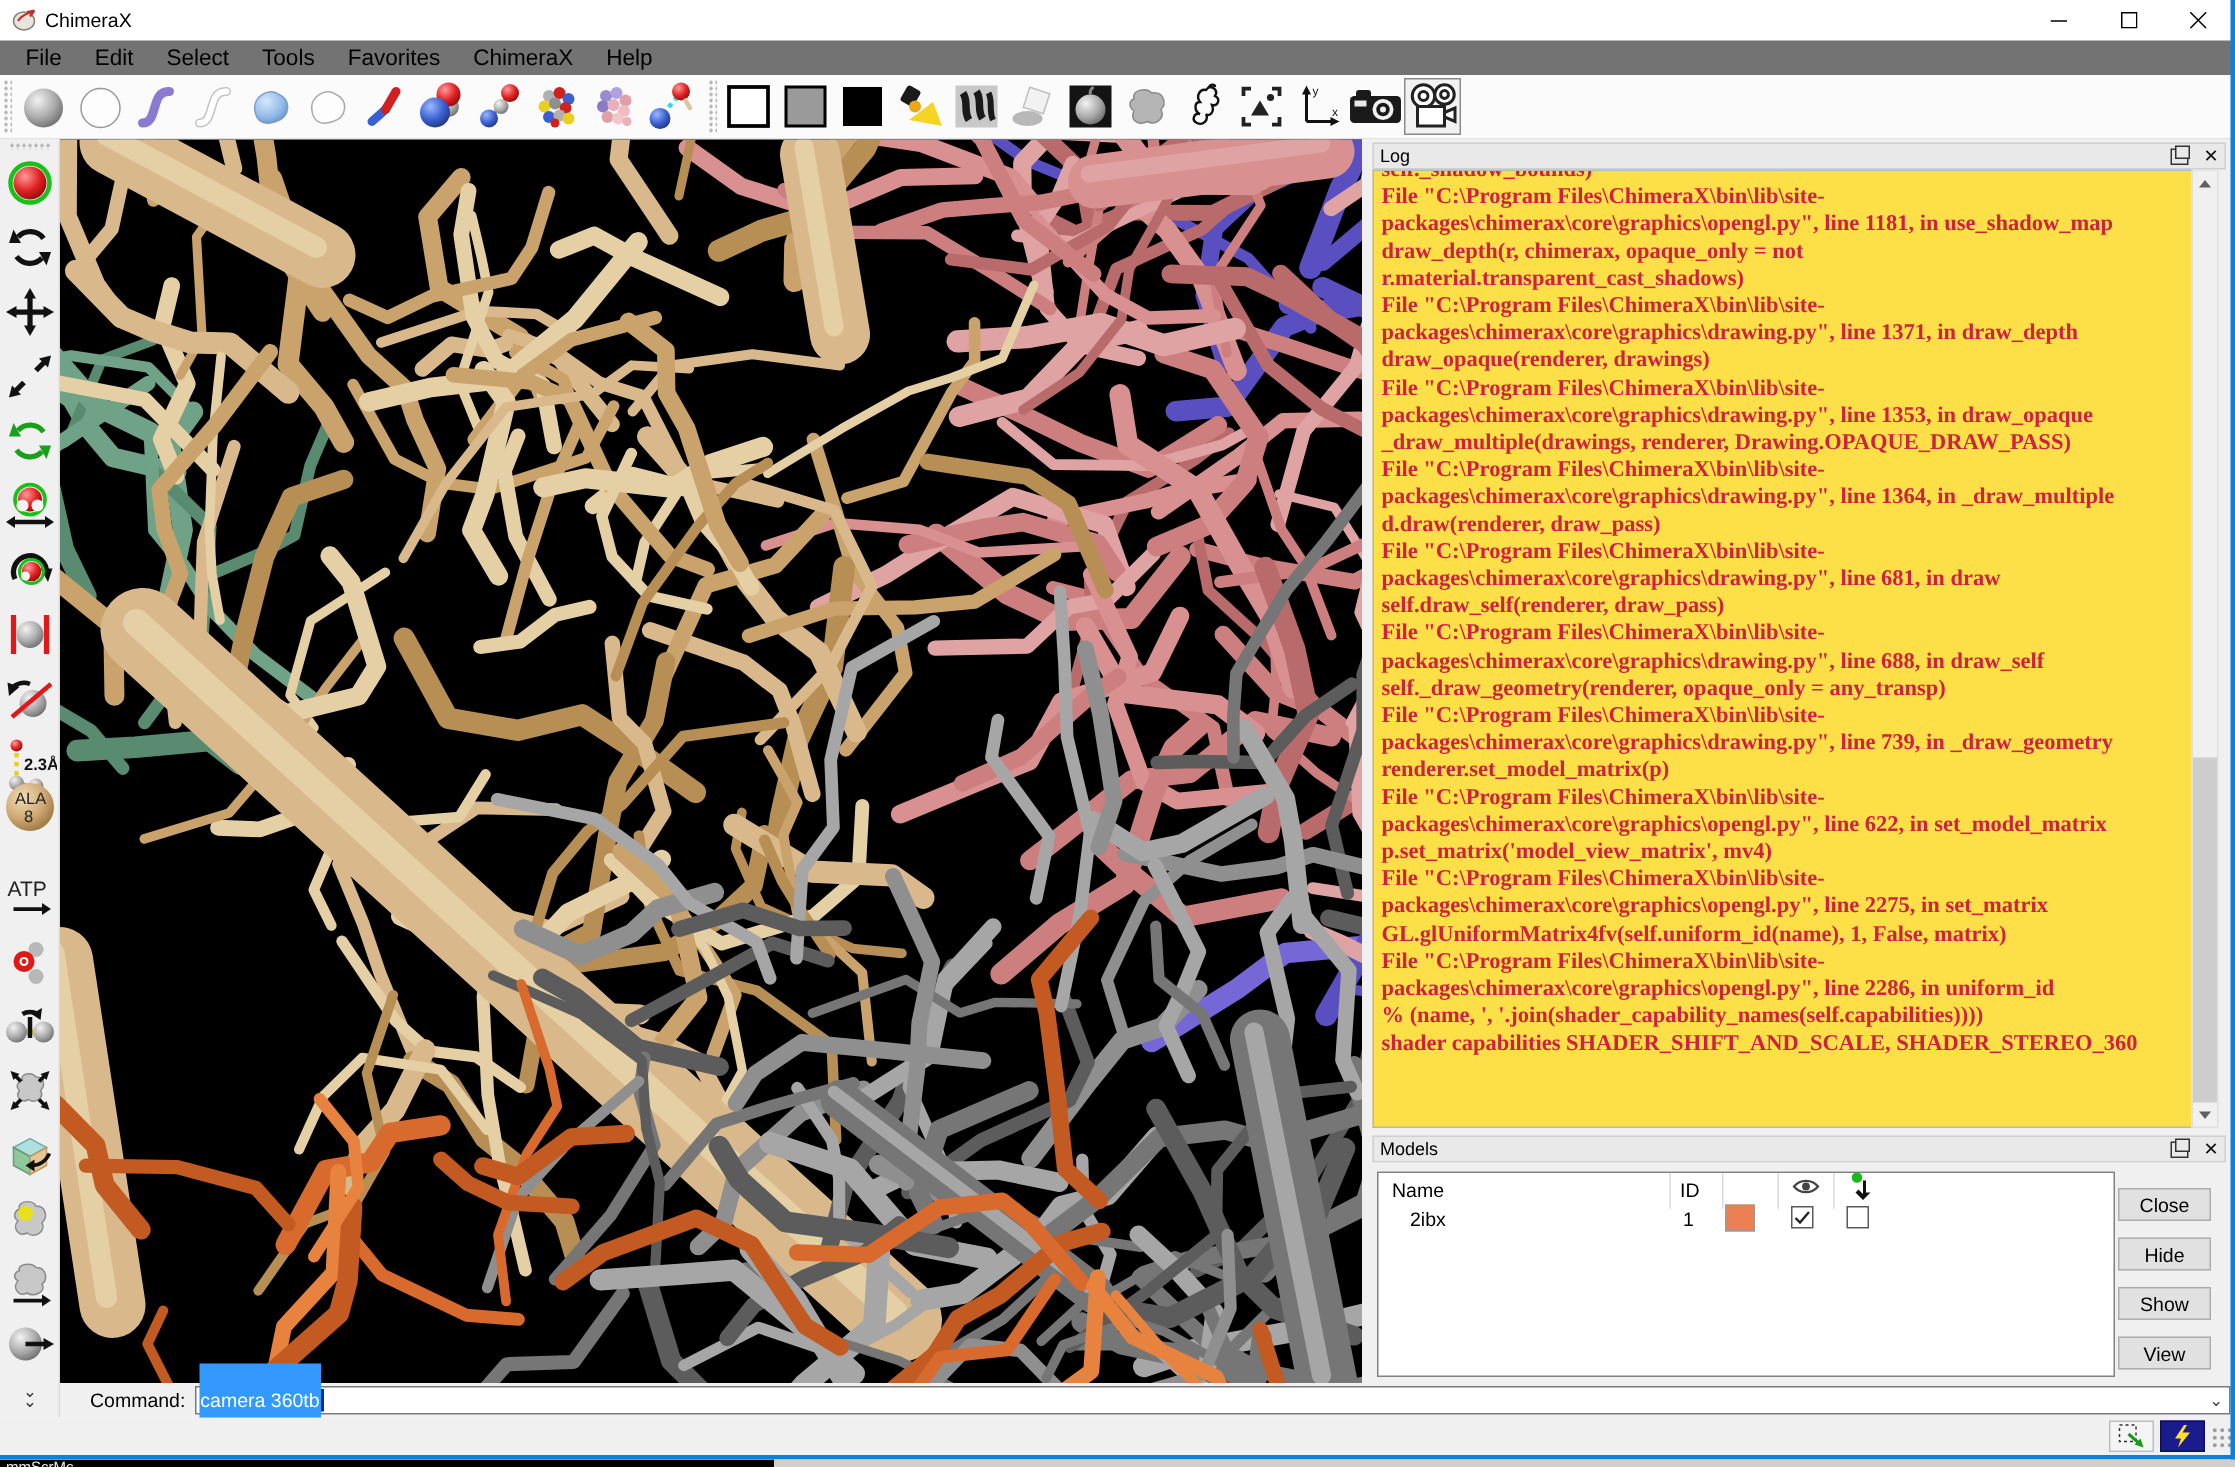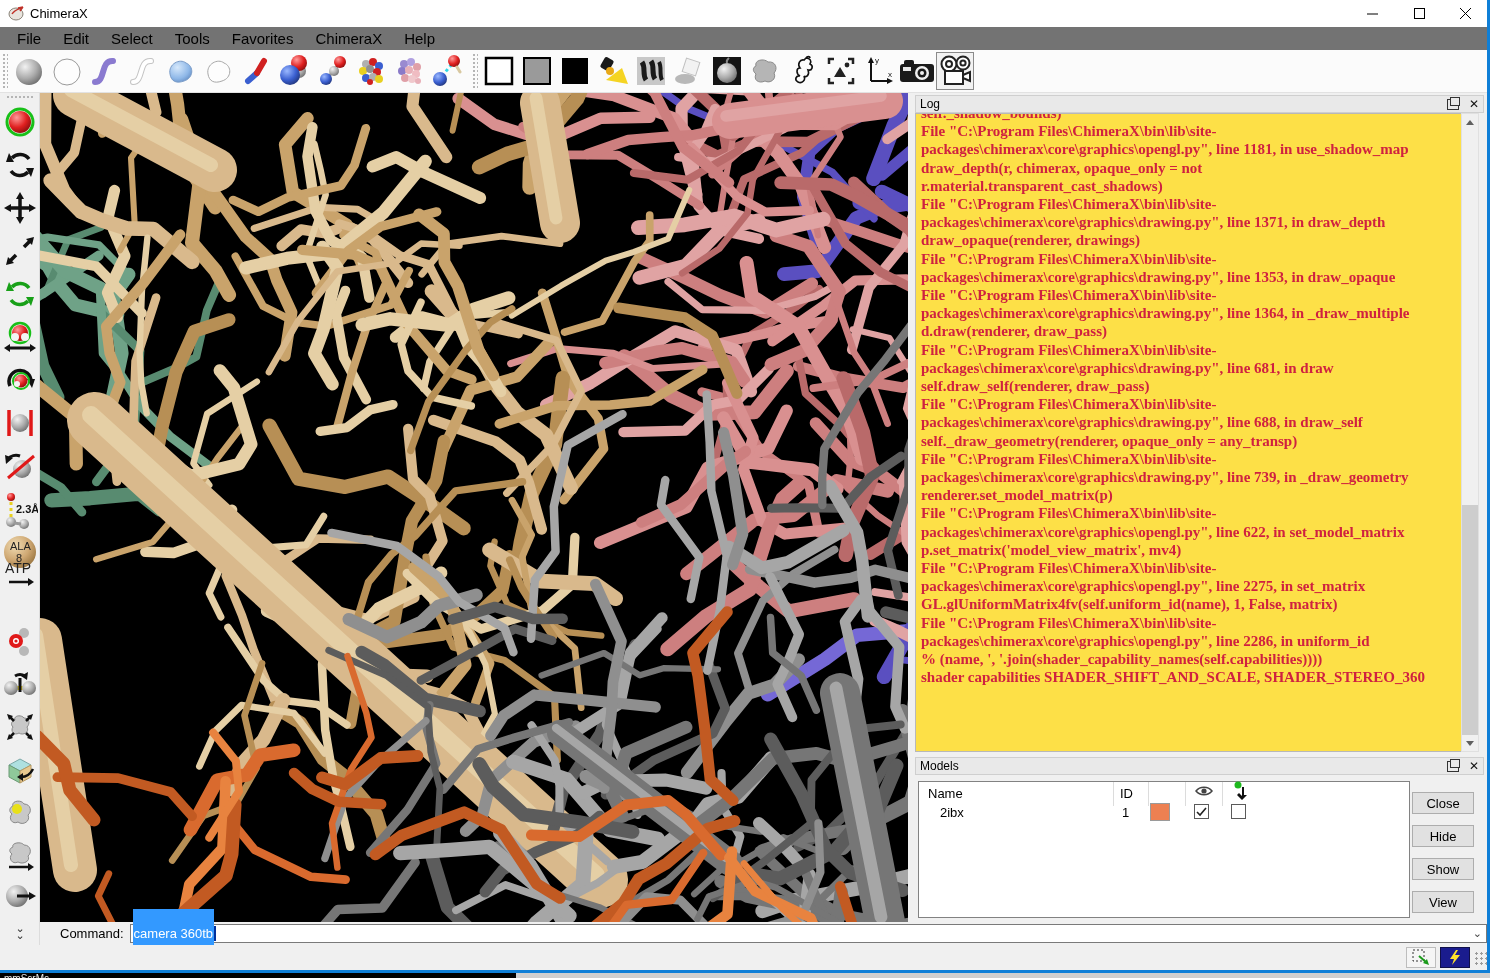--- a/index.html
+++ b/index.html
@@ -424,28 +424,28 @@
 <div class="sb-btn" style="top:491px;height:40px">
     <svg width="36" height="40">
       <circle cx="9" cy="6" r="4" fill="url(#gRed)"></circle>
       <line x1="9" y1="11" x2="9" y2="27" stroke="#e8d020" stroke-width="3" stroke-dasharray="3 3"></line>
       <circle cx="9" cy="31" r="5" fill="url(#gGray)"></circle>
       <circle cx="22" cy="33" r="5" fill="url(#gGray)"></circle>
       <line x1="12" y1="32" x2="19" y2="33" stroke="#9a9a9a" stroke-width="3"></line>
       <text x="14" y="22" font-size="11" font-weight="bold" font-family="Liberation Sans" fill="#111">2.3Å</text>
     </svg>
   </div>
-<div class="sb-btn" style="top:532px;height:40px">
+<div class="sb-btn" style="top:518px;height:40px">
     <svg width="34" height="40">
       <circle cx="17" cy="20" r="16" fill="url(#gTan)"></circle>
       <text x="7" y="18" font-size="11" font-family="Liberation Sans" fill="#222">ALA</text>
       <text x="13" y="30" font-size="11" font-family="Liberation Sans" fill="#222">8</text>
     </svg>
   </div>
-<div class="sb-btn" style="top:556px">
+<div class="sb-btn" style="top:580px">
     <svg width="34" height="32">
       <text x="2" y="15" font-size="14" font-family="Liberation Sans" fill="#222">ATP</text>
       <line x1="6" y1="24" x2="26" y2="24" stroke="#111" stroke-width="2.5"></line>
       <polygon points="31,24 25,20 25,28" fill="#111"></polygon>
     </svg>
   </div>
 <div class="sb-btn" style="top:623px">
     <svg width="32" height="32">
       <circle cx="20" cy="8" r="5" fill="#b8b8b8"></circle>
       <circle cx="20" cy="26" r="5" fill="#b8b8b8"></circle>
@@ -813,20 +813,21 @@
       <div class="log-line">self._shadow_bounds)</div>
       <div class="log-line">File "C:\Program Files\ChimeraX\bin\lib\site-</div>
       <div class="log-line">packages\chimerax\core\graphics\opengl.py", line 1181, in use_shadow_map</div>
       <div class="log-line">draw_depth(r, chimerax, opaque_only = not</div>
       <div class="log-line">r.material.transparent_cast_shadows)</div>
       <div class="log-line">File "C:\Program Files\ChimeraX\bin\lib\site-</div>
       <div class="log-line">packages\chimerax\core\graphics\drawing.py", line 1371, in draw_depth</div>
       <div class="log-line">draw_opaque(renderer, drawings)</div>
       <div class="log-line">File "C:\Program Files\ChimeraX\bin\lib\site-</div>
       <div class="log-line">packages\chimerax\core\graphics\drawing.py", line 1353, in draw_opaque</div>
+      <div class="log-line">_draw_multiple(drawings, renderer, Drawing.OPAQUE_DRAW_PASS)</div>
       <div class="log-line">File "C:\Program Files\ChimeraX\bin\lib\site-</div>
       <div class="log-line">packages\chimerax\core\graphics\drawing.py", line 1364, in _draw_multiple</div>
       <div class="log-line">d.draw(renderer, draw_pass)</div>
       <div class="log-line">File "C:\Program Files\ChimeraX\bin\lib\site-</div>
       <div class="log-line">packages\chimerax\core\graphics\drawing.py", line 681, in draw</div>
       <div class="log-line">self.draw_self(renderer, draw_pass)</div>
       <div class="log-line">File "C:\Program Files\ChimeraX\bin\lib\site-</div>
       <div class="log-line">packages\chimerax\core\graphics\drawing.py", line 688, in draw_self</div>
       <div class="log-line">self._draw_geometry(renderer, opaque_only = any_transp)</div>
       <div class="log-line">File "C:\Program Files\ChimeraX\bin\lib\site-</div>

